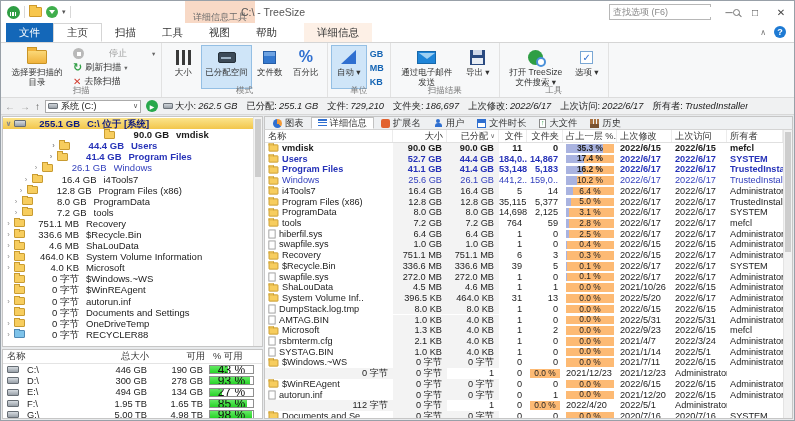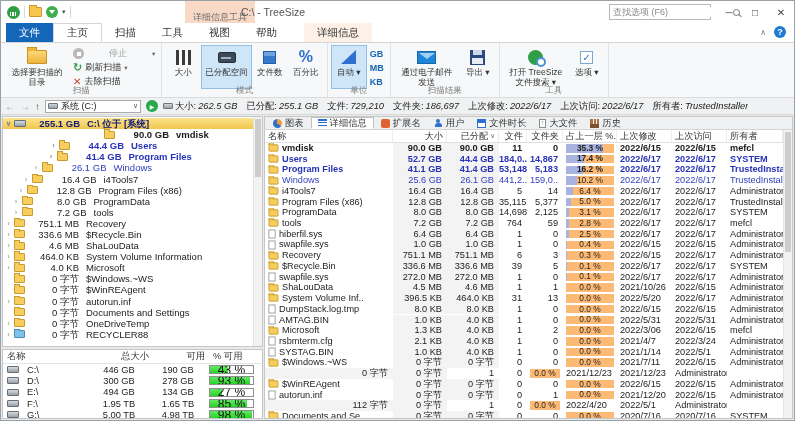--- a/index.html
+++ b/index.html
@@ -119,21 +119,21 @@
   .tree-thumb { margin:2px 1px 0 1px; height:58px; background:#cdcdcd; }
 
   
   .drives-panel { height:70px; flex:0 0 auto; background:#fff; border:1px solid #c6c6c6; overflow:hidden; font-size:9.3px; }
   .dhead, .drow { display:grid; grid-template-columns:88px 62px 56px 1fr; align-items:center; height:12.5px; }
   .dhead { border-bottom:1px solid #e4e4e4; color:#333; height:14px; }
   .dhead .hc { padding:0 4px; }
   .dhead .hc.r { text-align:right; }
   .drow { height:11.3px; }
   .dname { display:flex; align-items:center; gap:4px; padding-left:4px; }
-  .dnum { text-align:center; padding-right:6px; }
+  .dnum { text-align:right; padding-right:6px; }
   .gbar { height:9px; margin-right:8px; border:1px solid #8f8f8f; background:#fff; position:relative; overflow:hidden; }
   .gfill { position:absolute; left:0; top:0; bottom:0; background:linear-gradient(180deg,#64e964,#27d427); }
   .glabel { position:absolute; left:0; right:0; top:0; bottom:0; display:flex; align-items:center; justify-content:center; font-size:12px; color:#111; }
 
   
   .view-tabs { height:14px; flex:0 0 auto; background:#eef0f2; border:1px solid #c6c6c6; border-bottom:1px solid #d4d4d4; display:flex; align-items:stretch; gap:1px; padding-left:2px; font-size:9.3px; }
   .vtab { display:flex; align-items:center; gap:3px; padding:0 6px; color:#333; }
   .vtab.selected { background:#fff; border:1px solid #c2c2c2; border-bottom-color:#fff; }
   .vt-pie { width:9px; height:9px; border-radius:50%; background:conic-gradient(#f29a38 0 130deg,#2f6fd0 0); }
   .vt-list { width:9px; height:9px; background:repeating-linear-gradient(180deg,#2f6fd0 0 1.5px,transparent 1.5px 3px); }
@@ -948,21 +948,21 @@
                 <div class="num shade">1.3 KB</div>
                 <div class="num shade">4.0 KB</div>
                 <div class="num">1</div>
                 <div class="num">2</div>
                 <div class="pctcell">
                   <div class="pctbar">
                     <div class="pctfill" style="width: 0%;"></div>
                     <div class="pctlabel">0.0 %</div>
                   </div>
                 </div>
-                <div class="datec">2022/3/06</div>
+                <div class="datec">2022/9/23</div>
                 <div class="datec">2022/6/15</div>
                 <div class="ownerc">mefcl</div>
               </div>
               <div class="grid-row frow">
                 <div class="fname">
                   <span class="file-ic"></span>
                   <span>rsbmterm.cfg</span>
                 </div>
                 <div class="num shade">2.1 KB</div>
                 <div class="num shade">4.0 KB</div>

